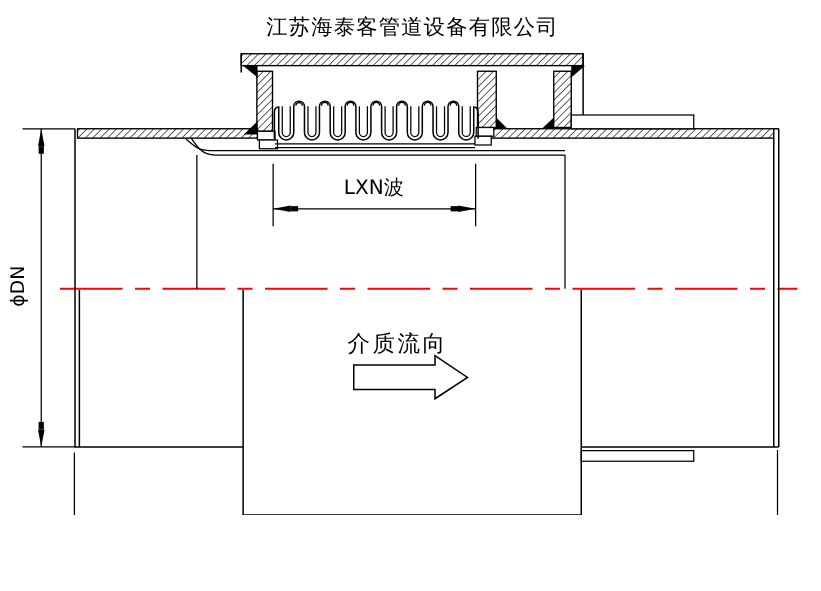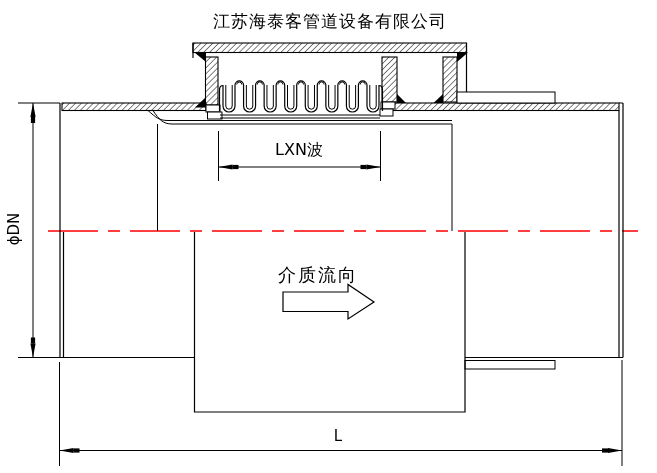--- a/index.html
+++ b/index.html
@@ -1,16 +1,16 @@
 <!DOCTYPE html>
 <html><head>
 <meta charset="utf-8">
 <style>
   html,body{margin:0;padding:0;background:#fff;}
-  .canvas{position:relative;width:657px;height:473px;background:#fff;overflow:hidden;}
+  .canvas{position:relative;width:657px;height:412px;background:#fff;overflow:hidden;}
   svg{display:block;}
   text{font-family:"DejaVu Sans","Liberation Sans",sans-serif;fill:#000;}
   .title-text{font-family:"DejaVu Serif","Liberation Serif",serif;font-size:17px;letter-spacing:1px;}
   .cad-label{font-size:16px;}
   .cad-label-small{font-size:15px;}
   .flow-label{font-size:18px;letter-spacing:2px;}
 </style>
 </head>
 <body>
 

